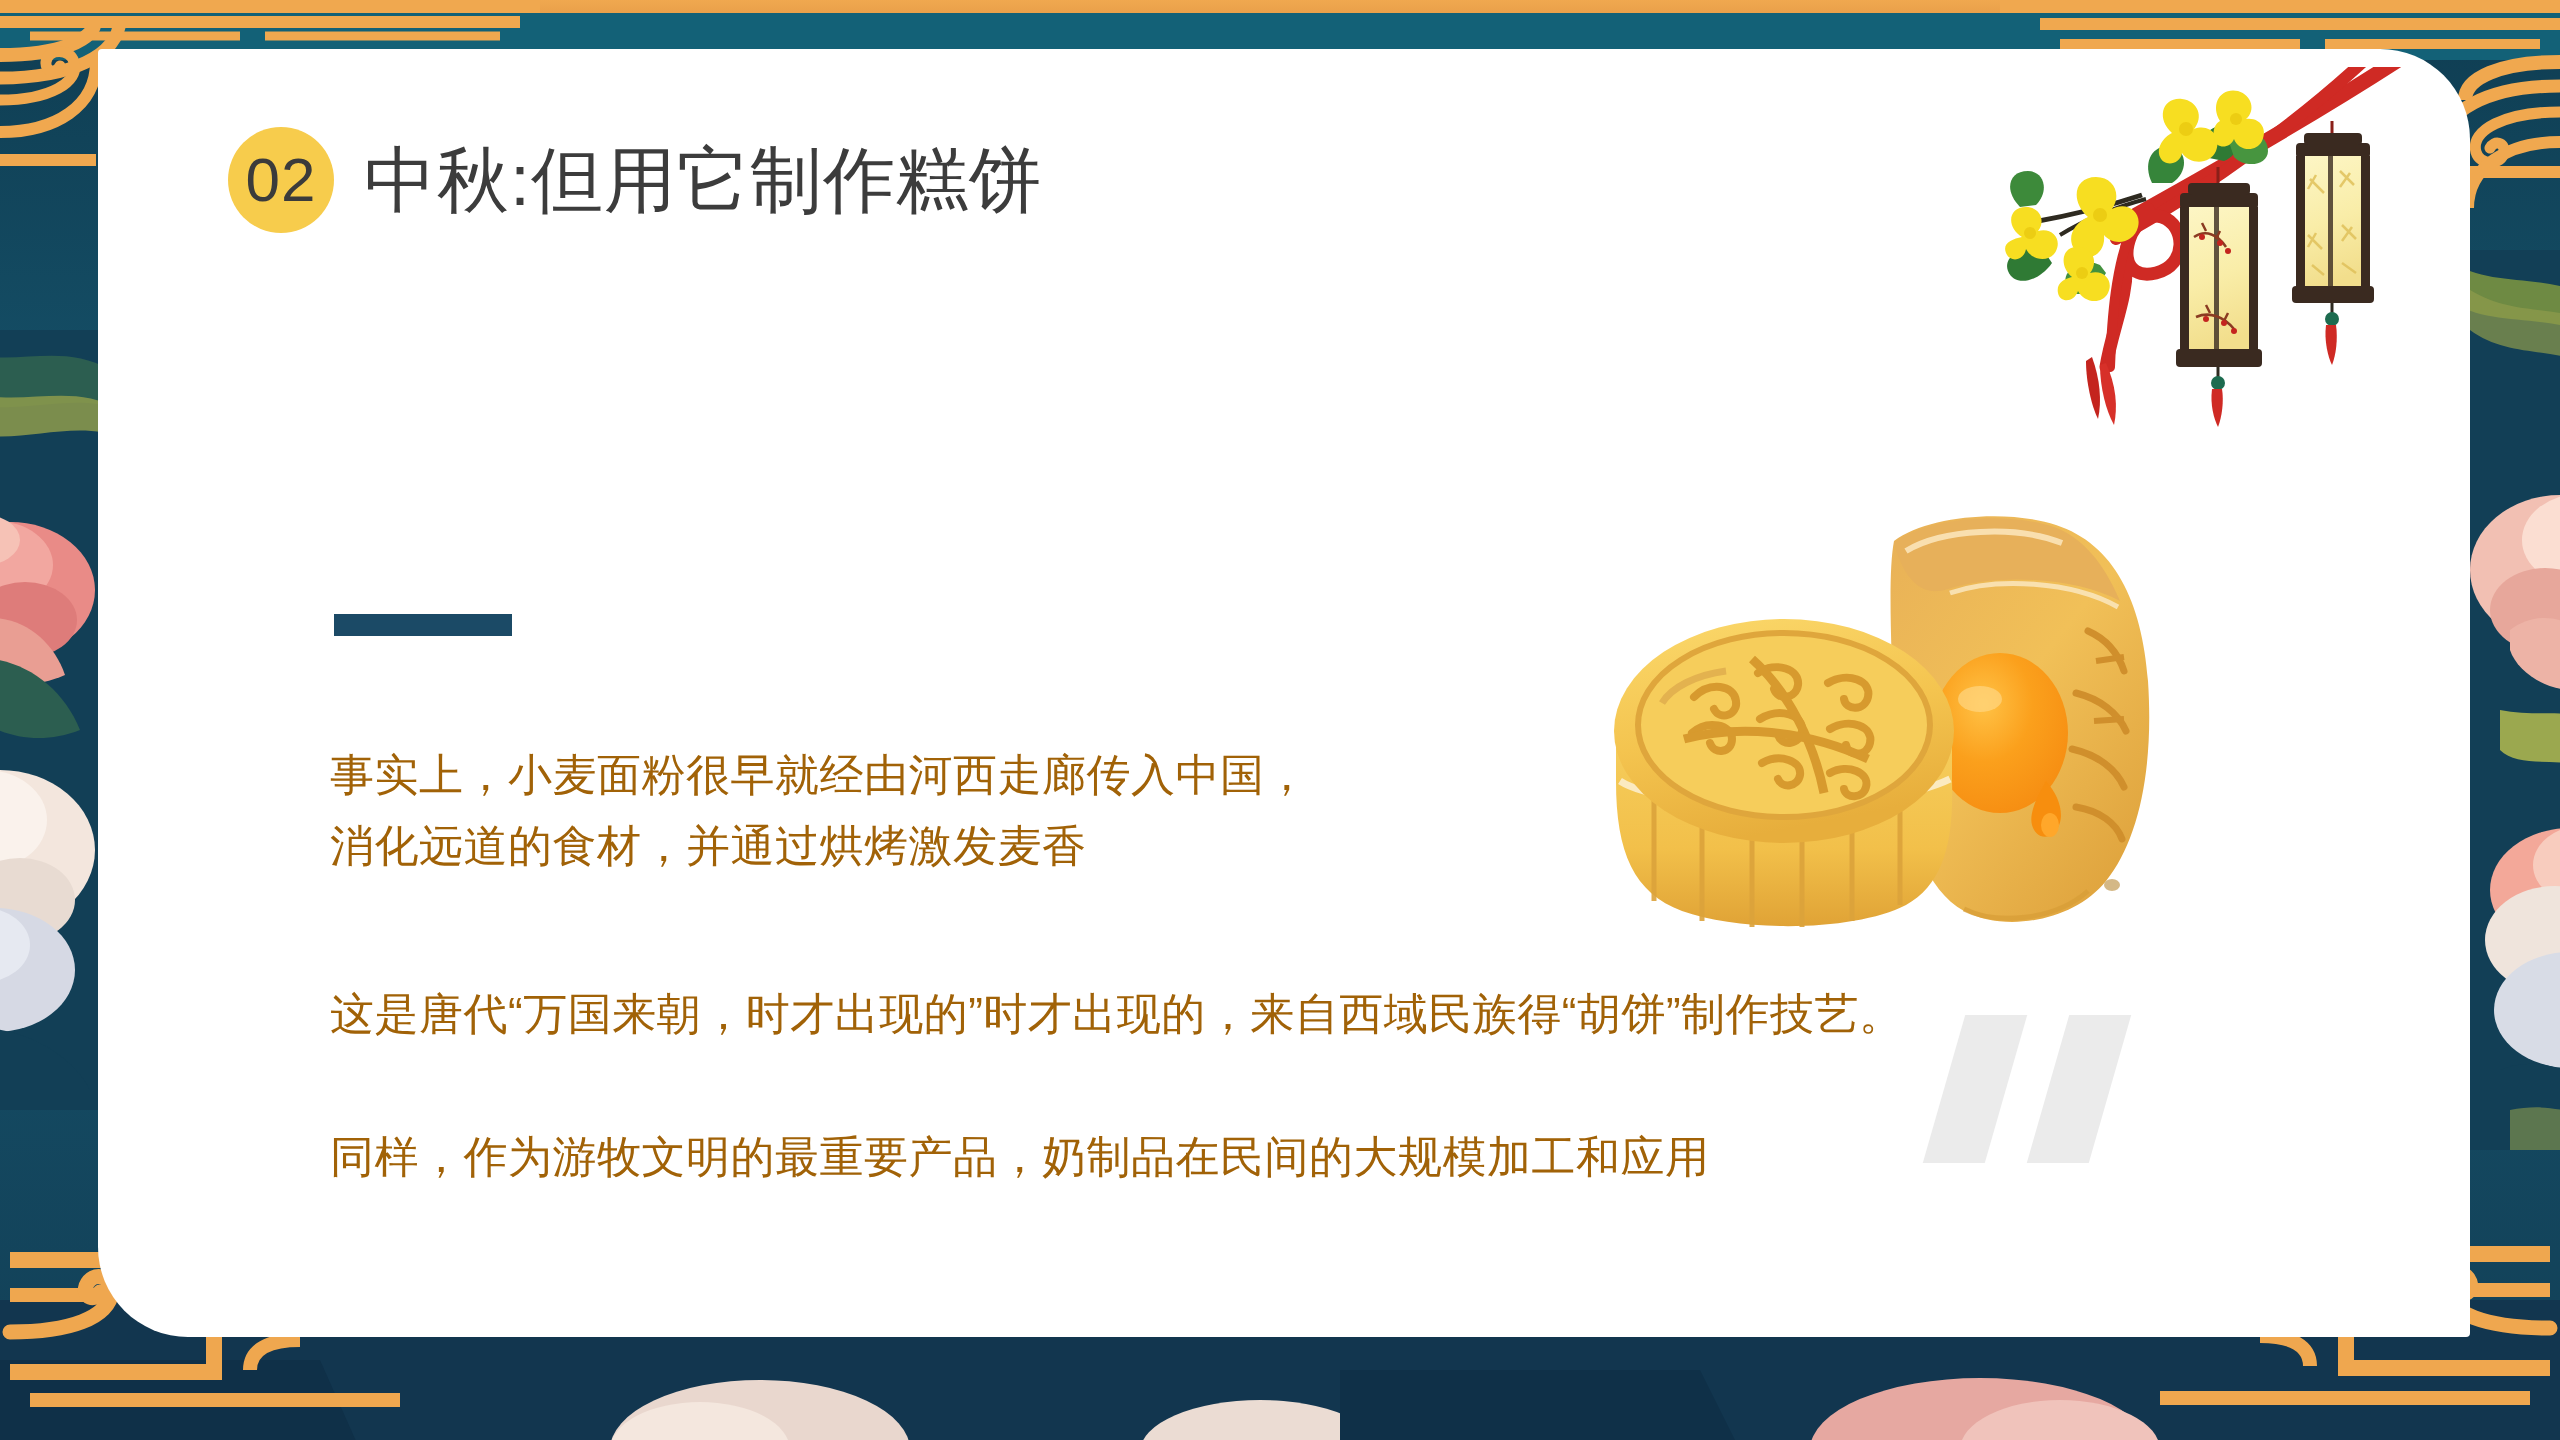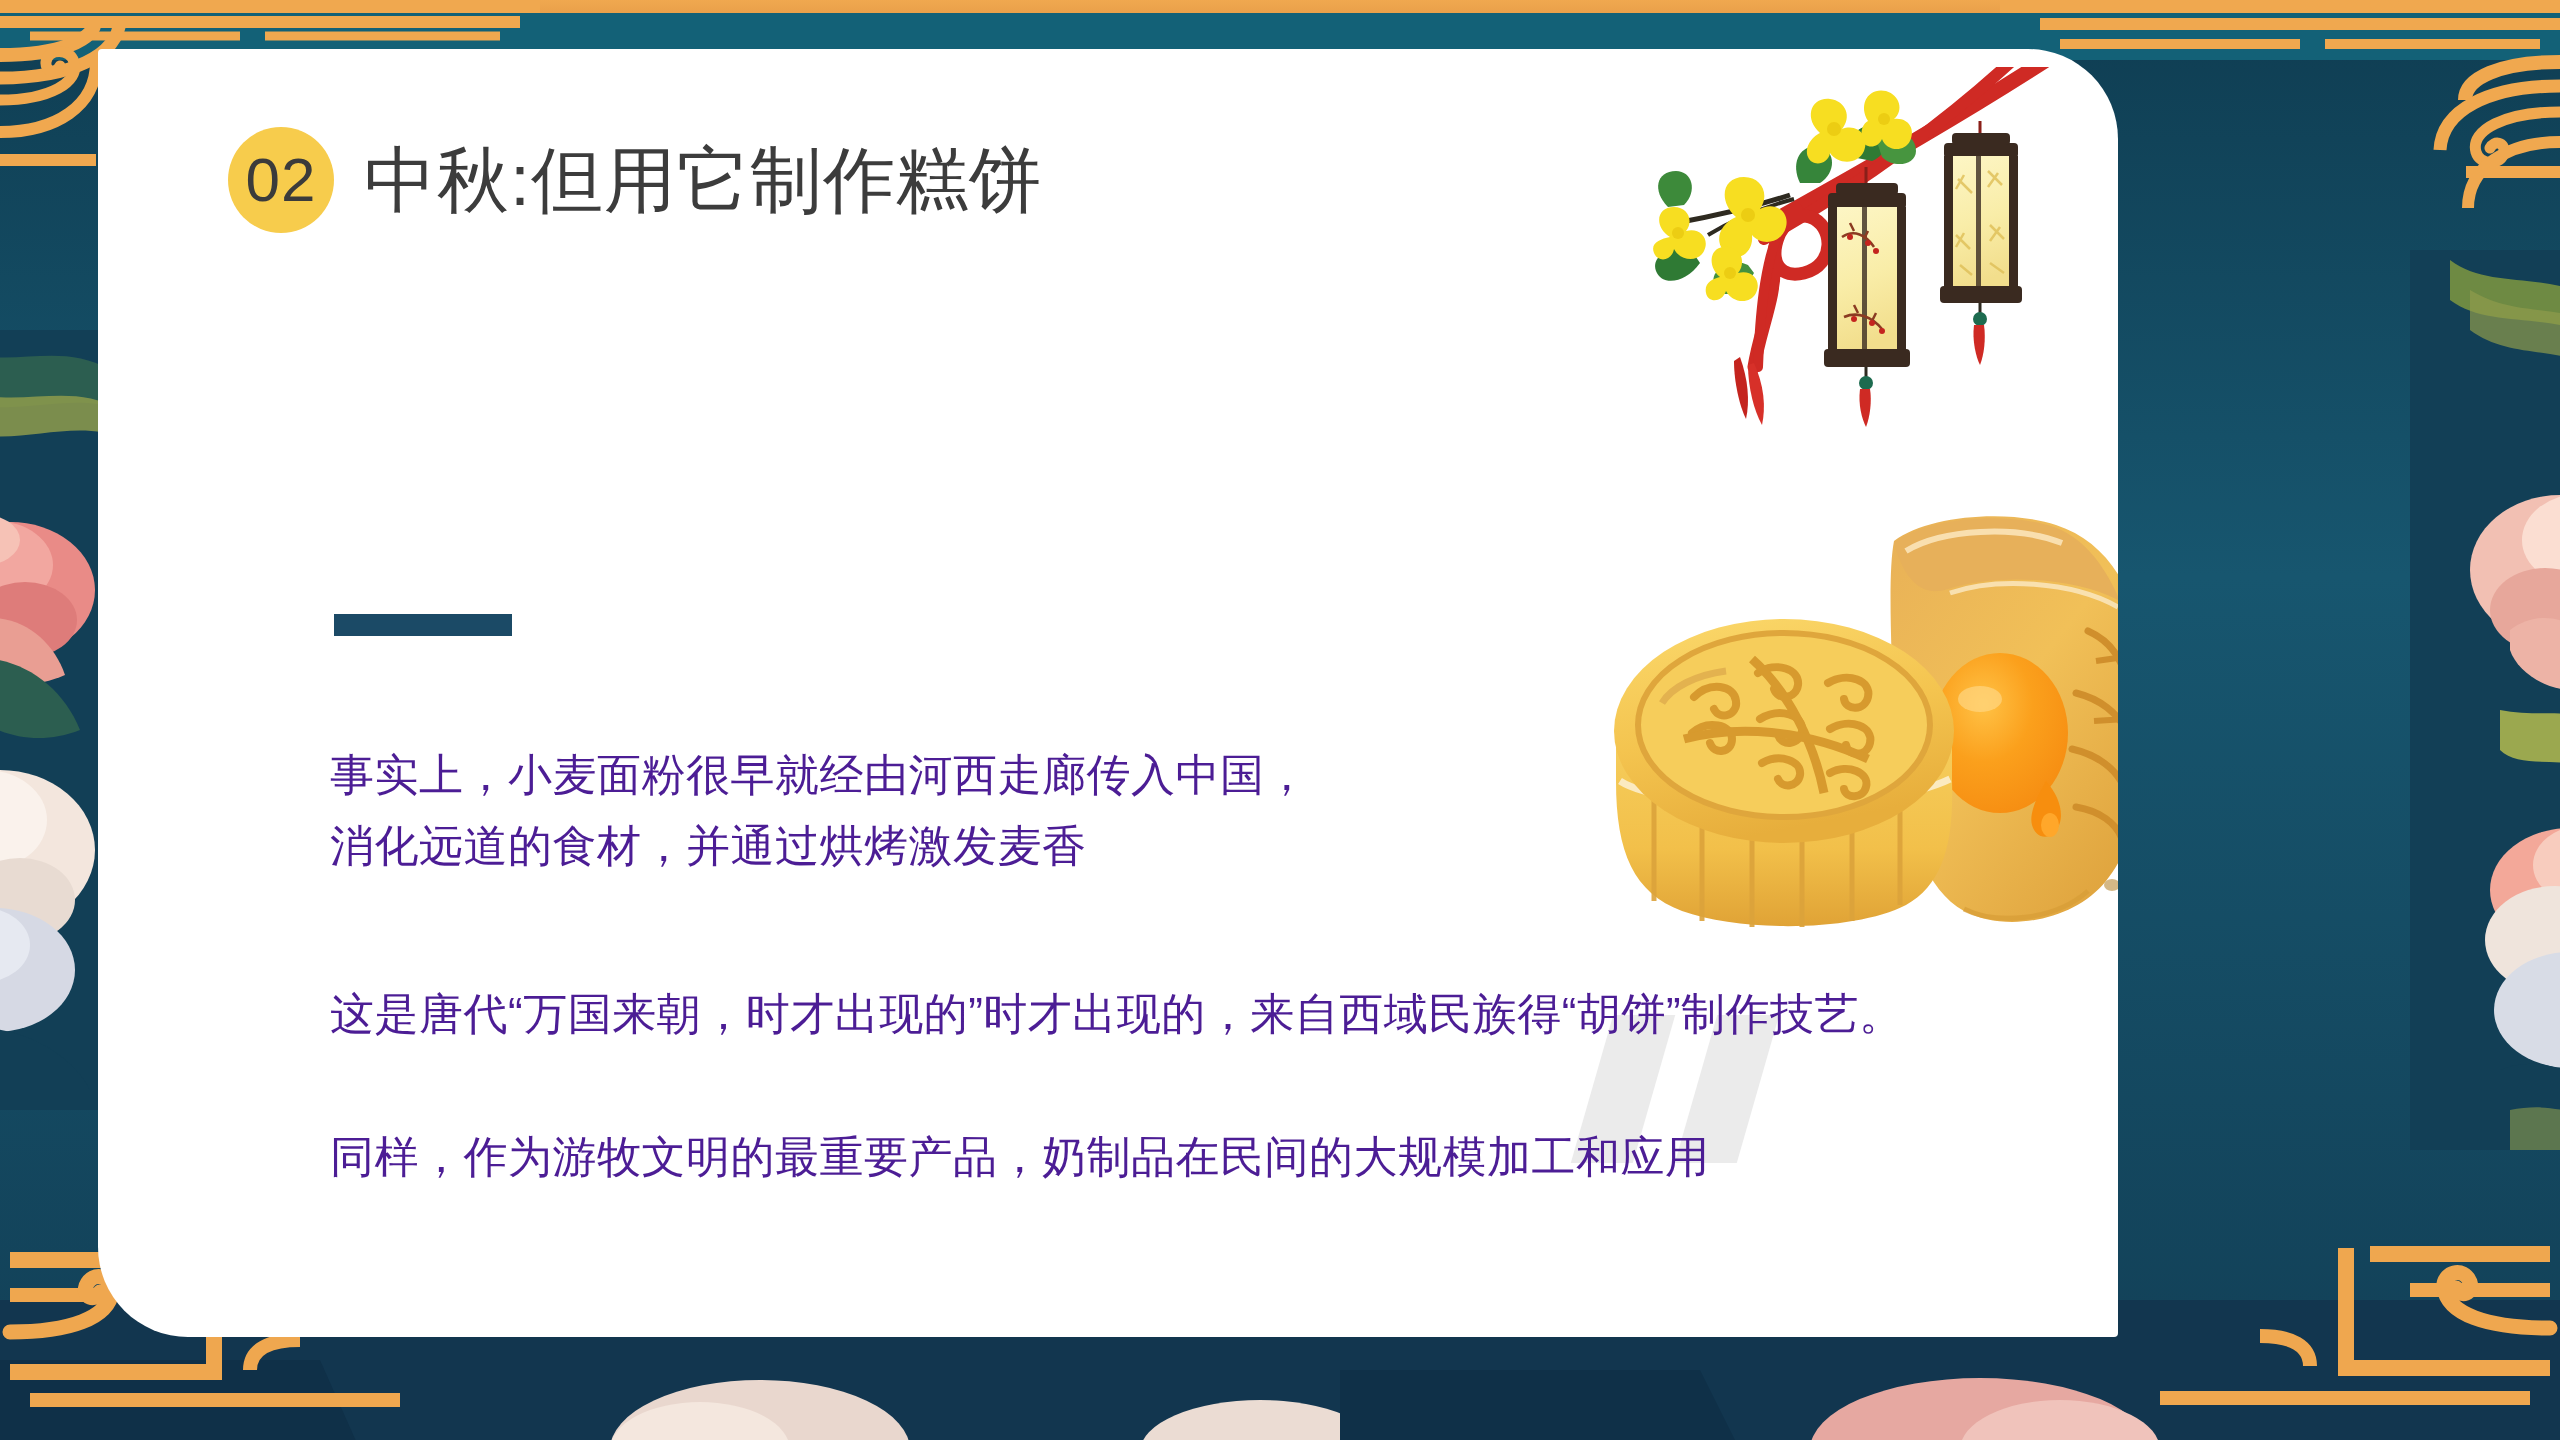--- a/index.html
+++ b/index.html
@@ -75,21 +75,21 @@
   .cloud-tl { left: 0;  top: 0; }
   .cloud-tr { right: 0; top: 0; }
   .cloud-bl { left: 0;  bottom: 0; }
   .cloud-br { right: 0; bottom: 0; }
 
   
   .card {
     position: absolute;
     left: 98px;
     top: 49px;
-    width: 2020px;
+    width: 2372px;
     height: 1288px;
     background: #FFFFFF;
     border-radius: 4px 90px 4px 90px;
     box-shadow: 0 0 0 0 rgba(0,0,0,0);
   }
   .card-clip {
     position: absolute;
     inset: 0;
     overflow: hidden;
     border-radius: 4px 90px 4px 90px;
@@ -152,21 +152,21 @@
 
   
   .body-block {
     position: absolute;
     left: 232px;
     top: 690px;
     width: 2000px;
   }
   .para {
     font-size: 44px;
-    color: #4c1d95;
+    color: #a16207;
     line-height: 1.62;
     letter-spacing: 0.5px;
     white-space: nowrap;
   }
   .para.gap-a { margin-top: 96px; }
   .para.gap-b { margin-top: 72px; }
 
   
   .quote-mark {
     position: absolute;

